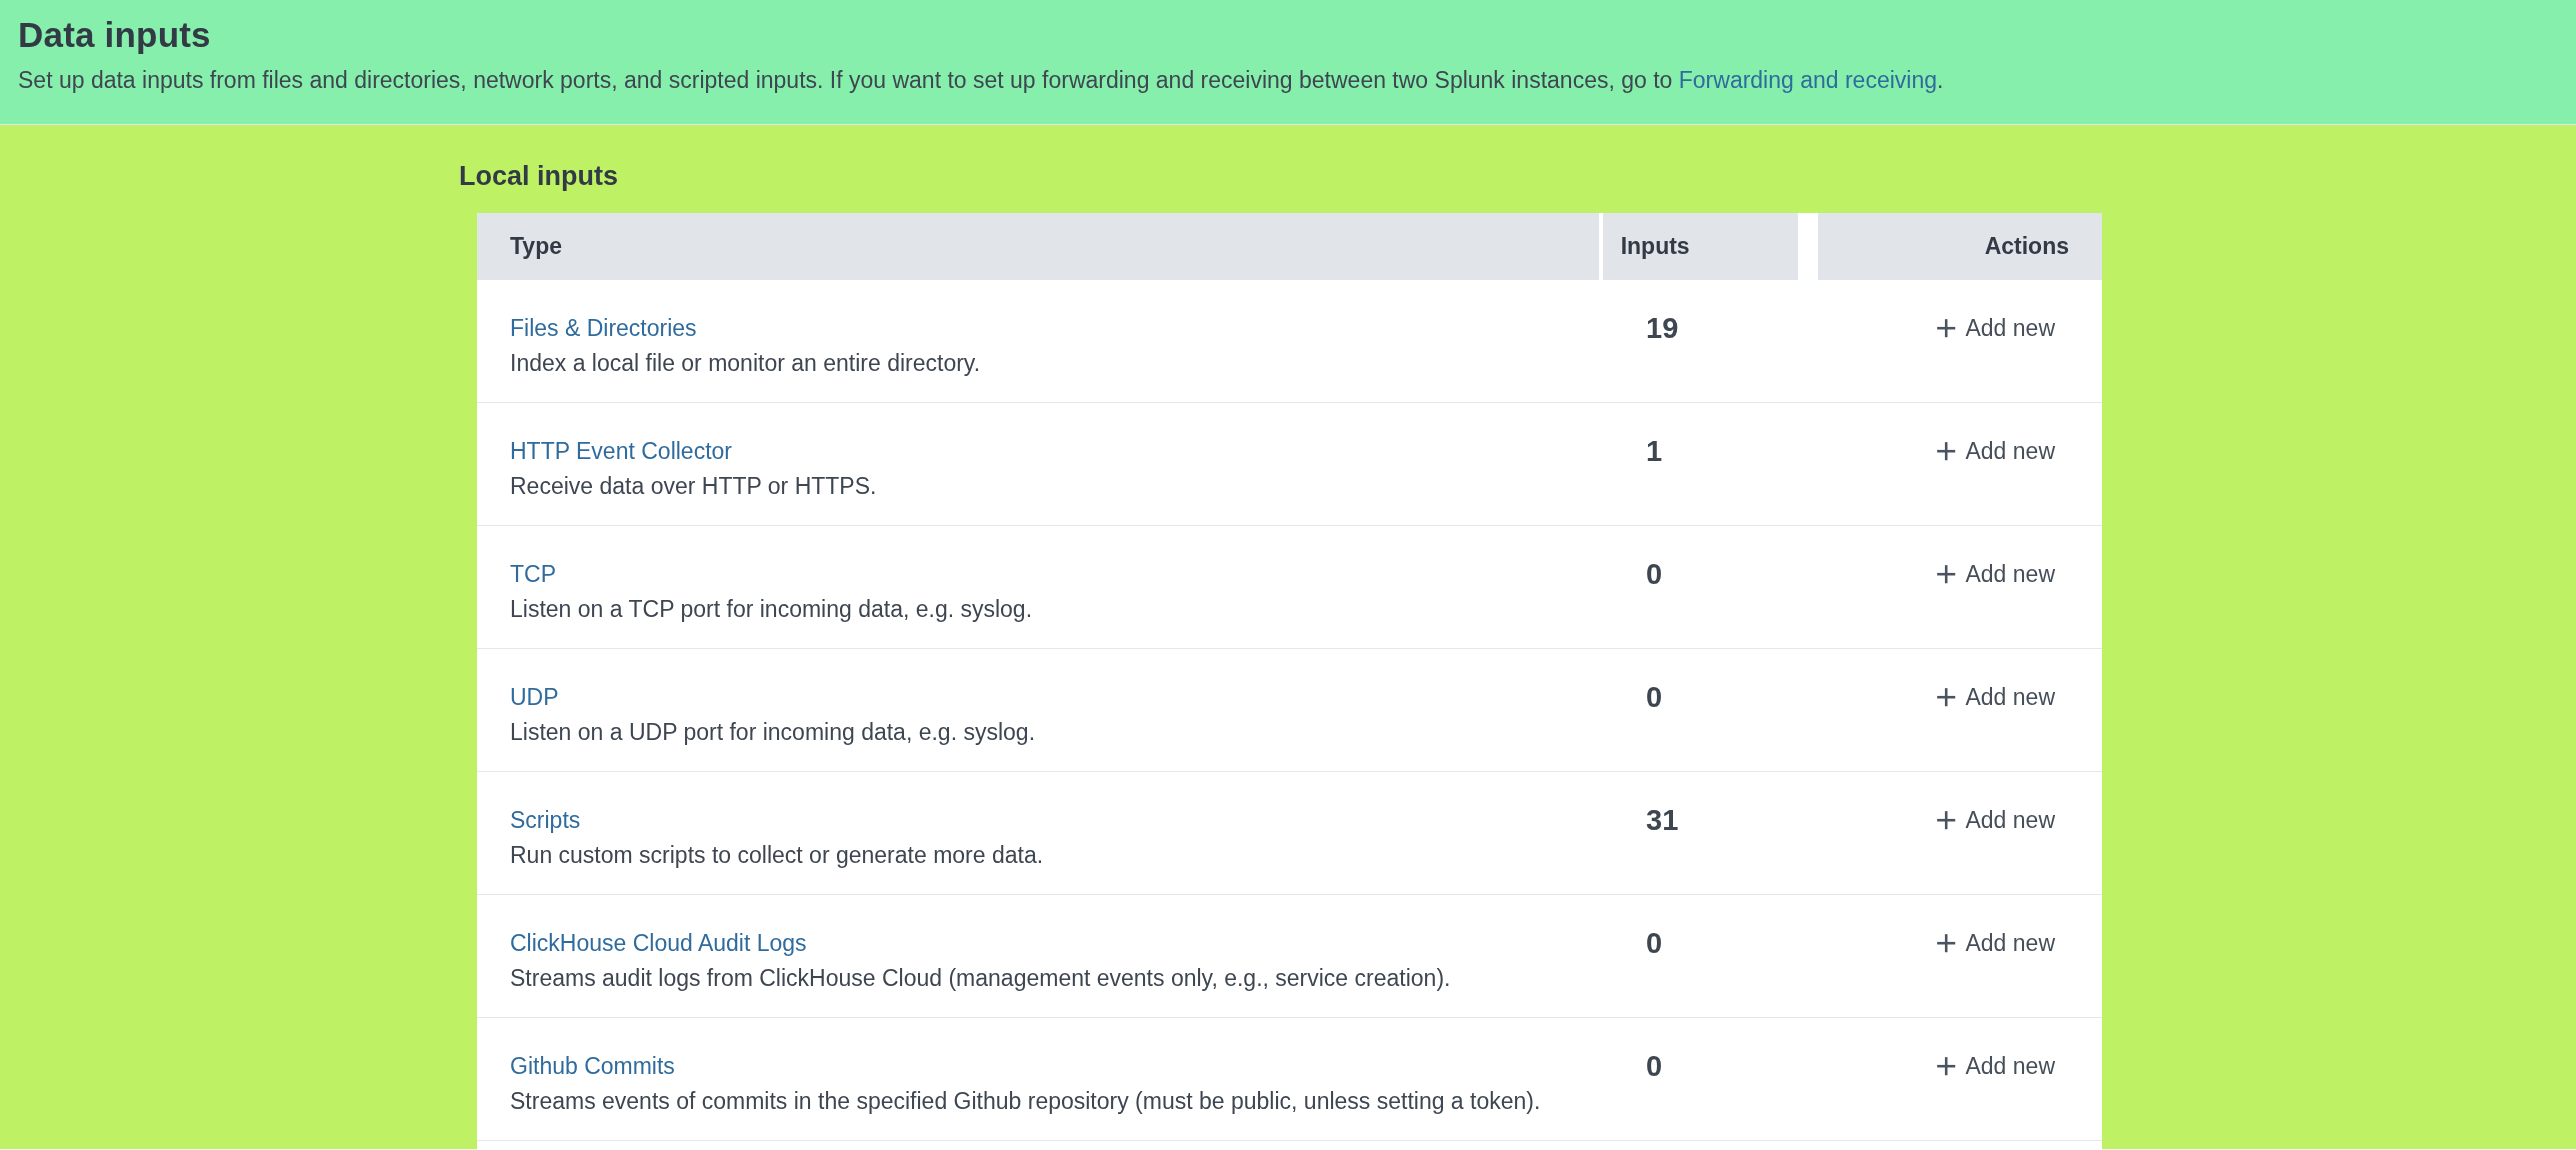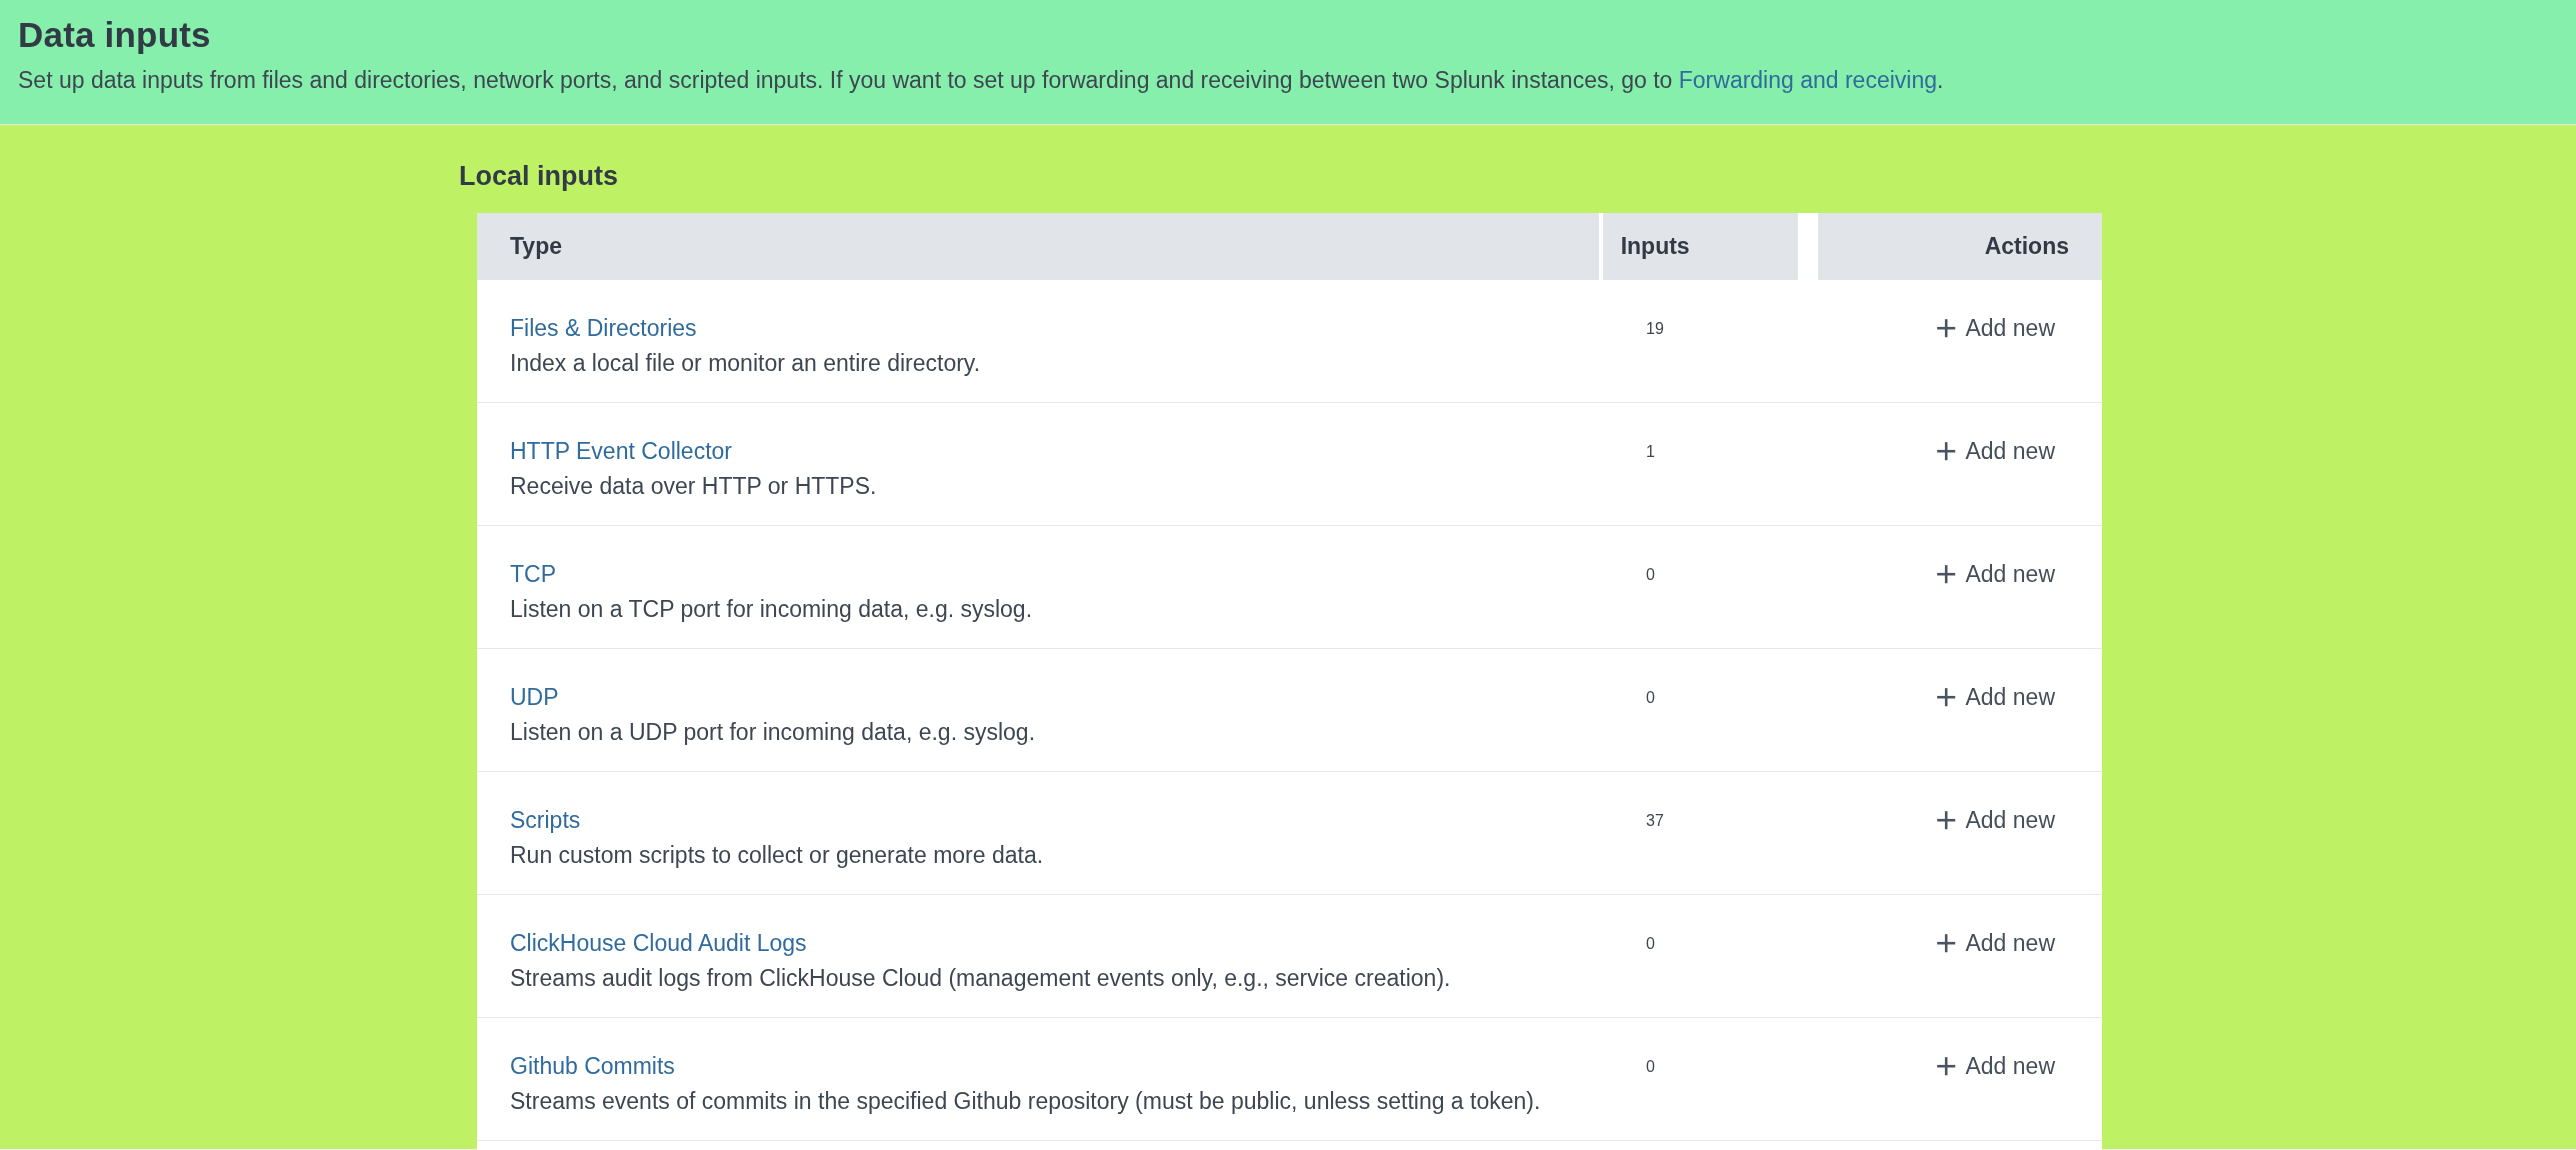--- a/index.html
+++ b/index.html
@@ -77,22 +77,23 @@
   .type-link {
     display: inline-block;
     font-size: 23px; line-height: 35px;
     color: #2f6b9d; text-decoration: none; cursor: pointer;
   }
   .type-desc {
     font-size: 23px; line-height: 35px;
     color: #3e4651;
   }
   .input-count {
-    font-size: 16px; line-height: 35px;
+    font-size: 29px; line-height: 35px;
     color: #3e4651;
+    font-weight: bold;
   }
   .add-new-link {
     display: inline-flex; align-items: center;
     height: 35px;
     font-size: 23px;
     color: #454e59; text-decoration: none; cursor: pointer;
     white-space: nowrap;
   }
   .plus-icon { margin-right: 8.6px; display: inline-flex; }
 
@@ -204,21 +205,21 @@
             </a>
           </div>
         </div>
 
         <div class="trow">
           <div class="td td-type">
             <a class="type-link">Scripts</a>
             <div class="type-desc">Run custom scripts to collect or generate more data.</div>
           </div>
           <div class="td td-inputs">
-            <span class="input-count">37</span>
+            <span class="input-count">31</span>
           </div>
           <div class="td td-actions">
             <a class="add-new-link">
               <span class="plus-icon">
                 <svg width="22.4" height="22.4" viewBox="0 0 26 26">
                   <line x1="13" y1="2.5" x2="13" y2="23.5" stroke="#4a5360" stroke-width="3"></line>
                   <line x1="2.5" y1="13" x2="23.5" y2="13" stroke="#4a5360" stroke-width="3"></line>
                 </svg>
               </span>
               <span>Add new</span>

